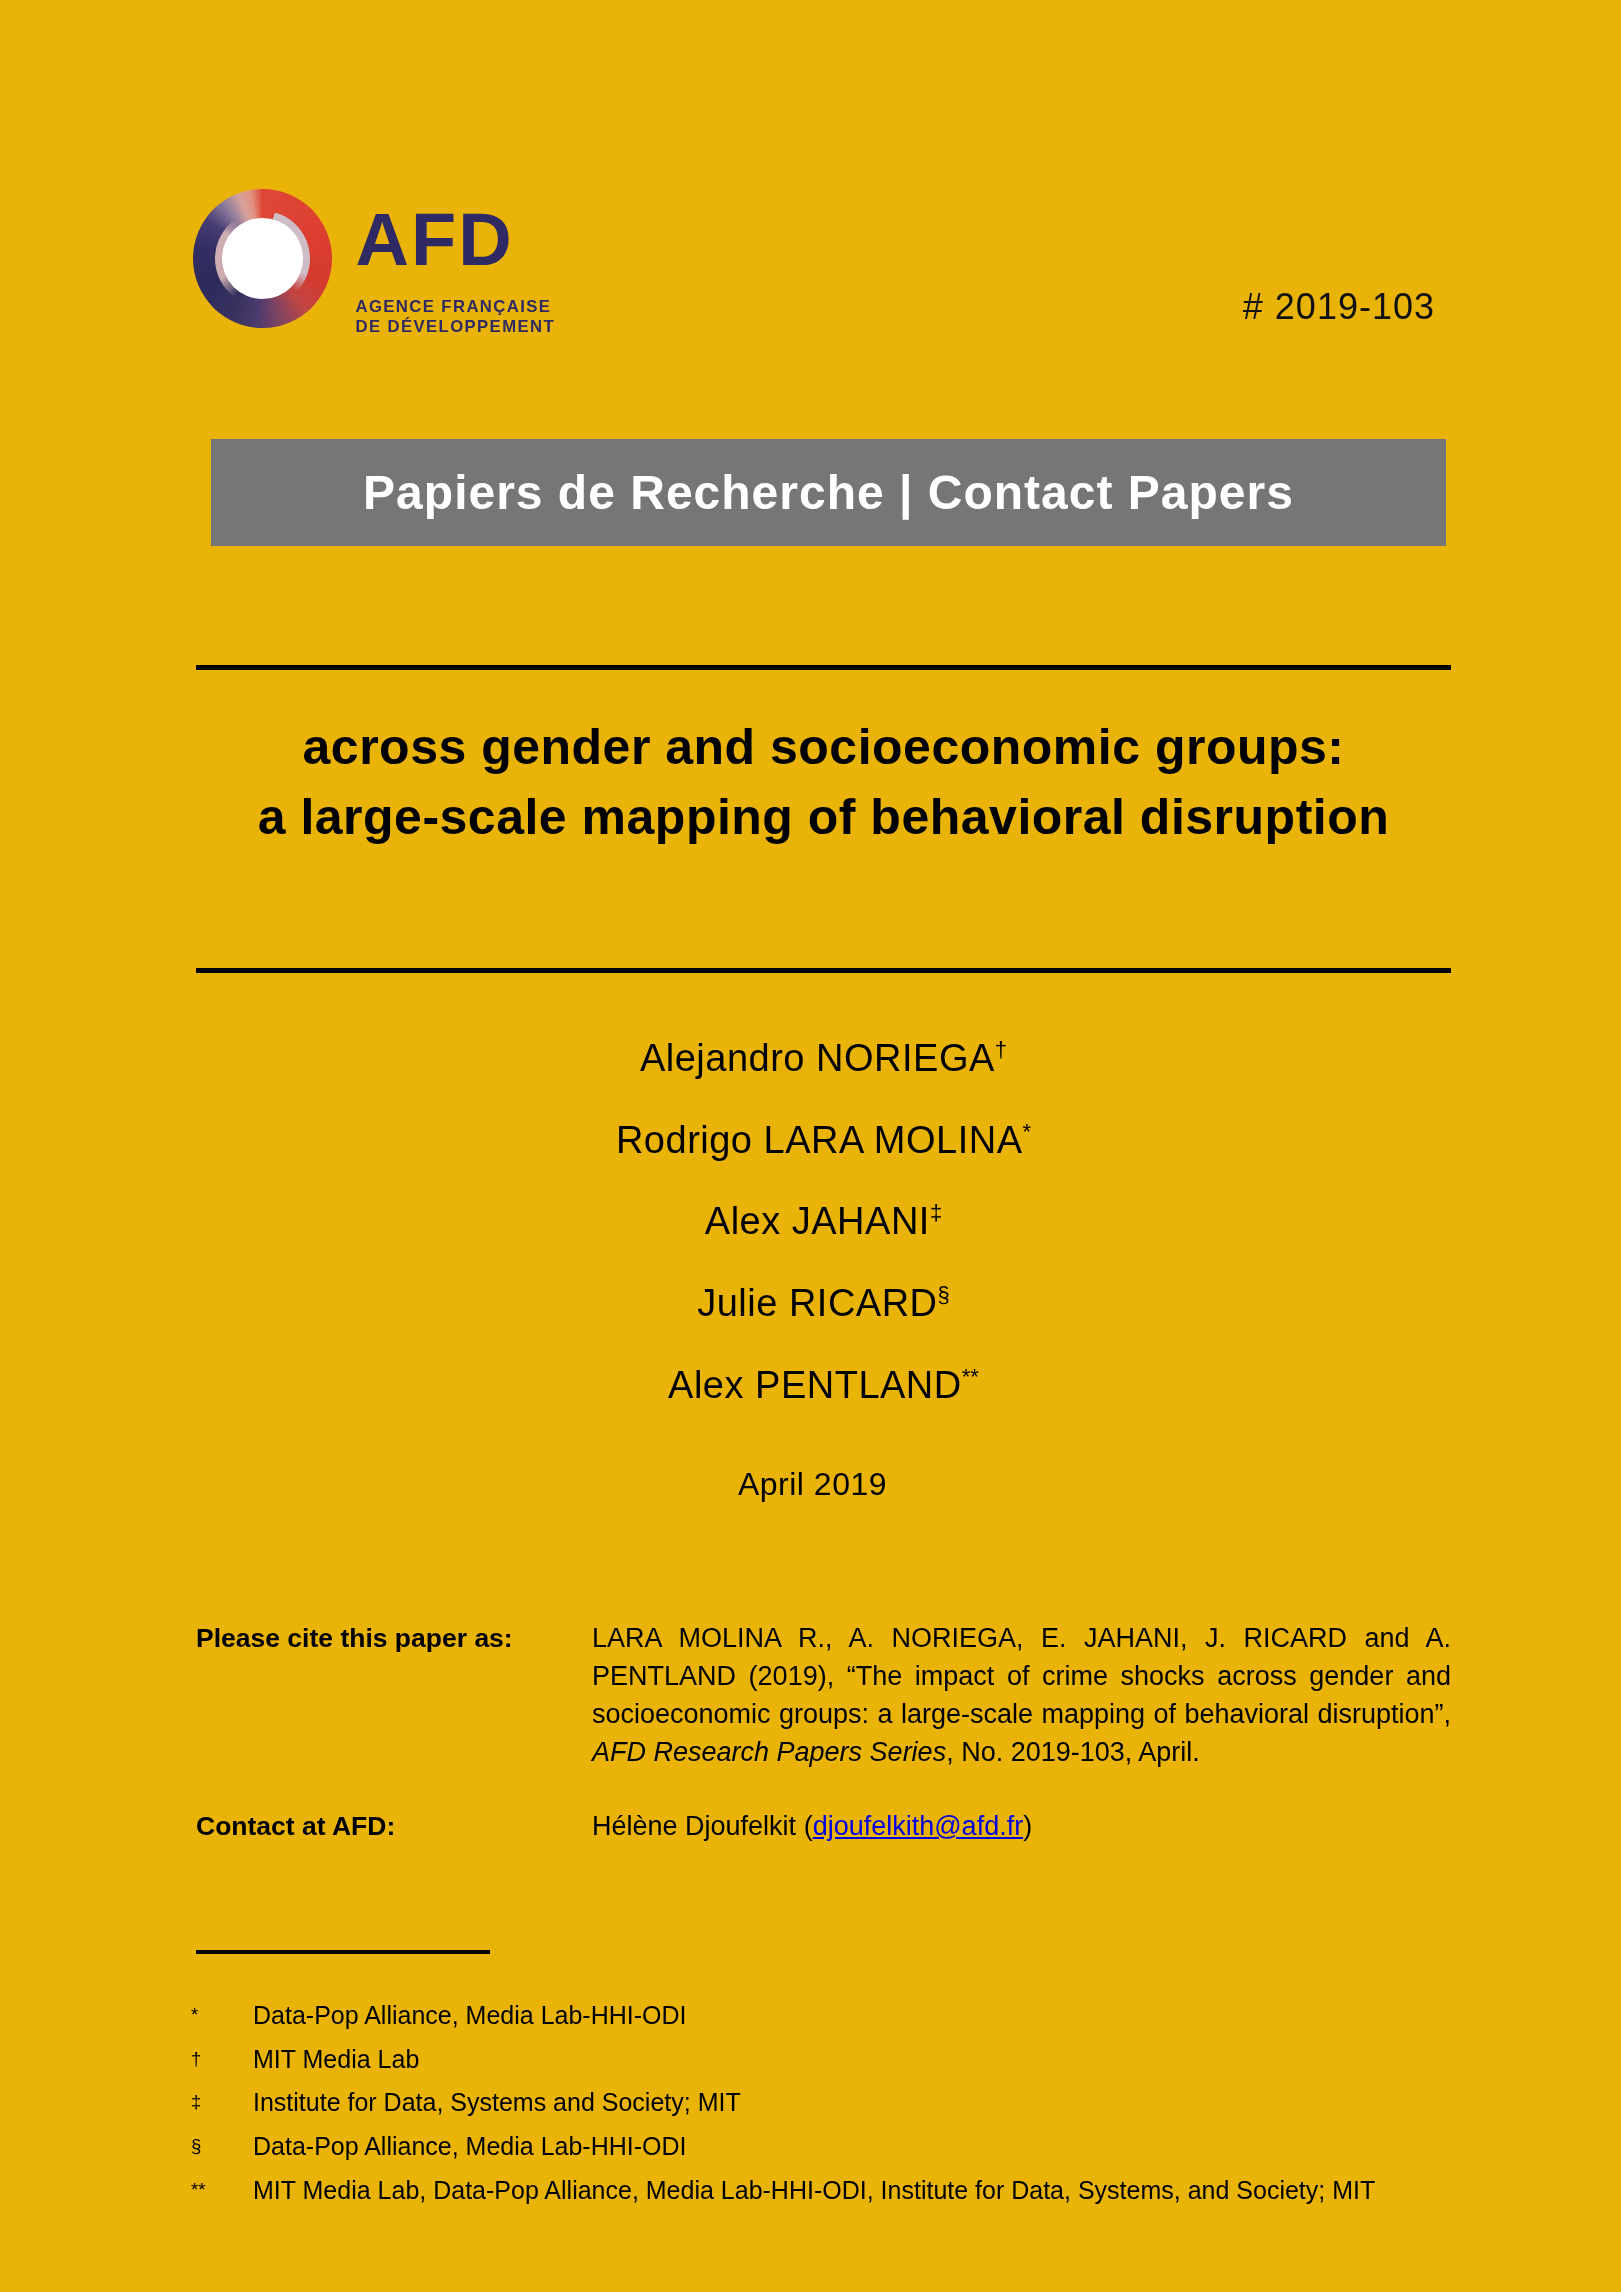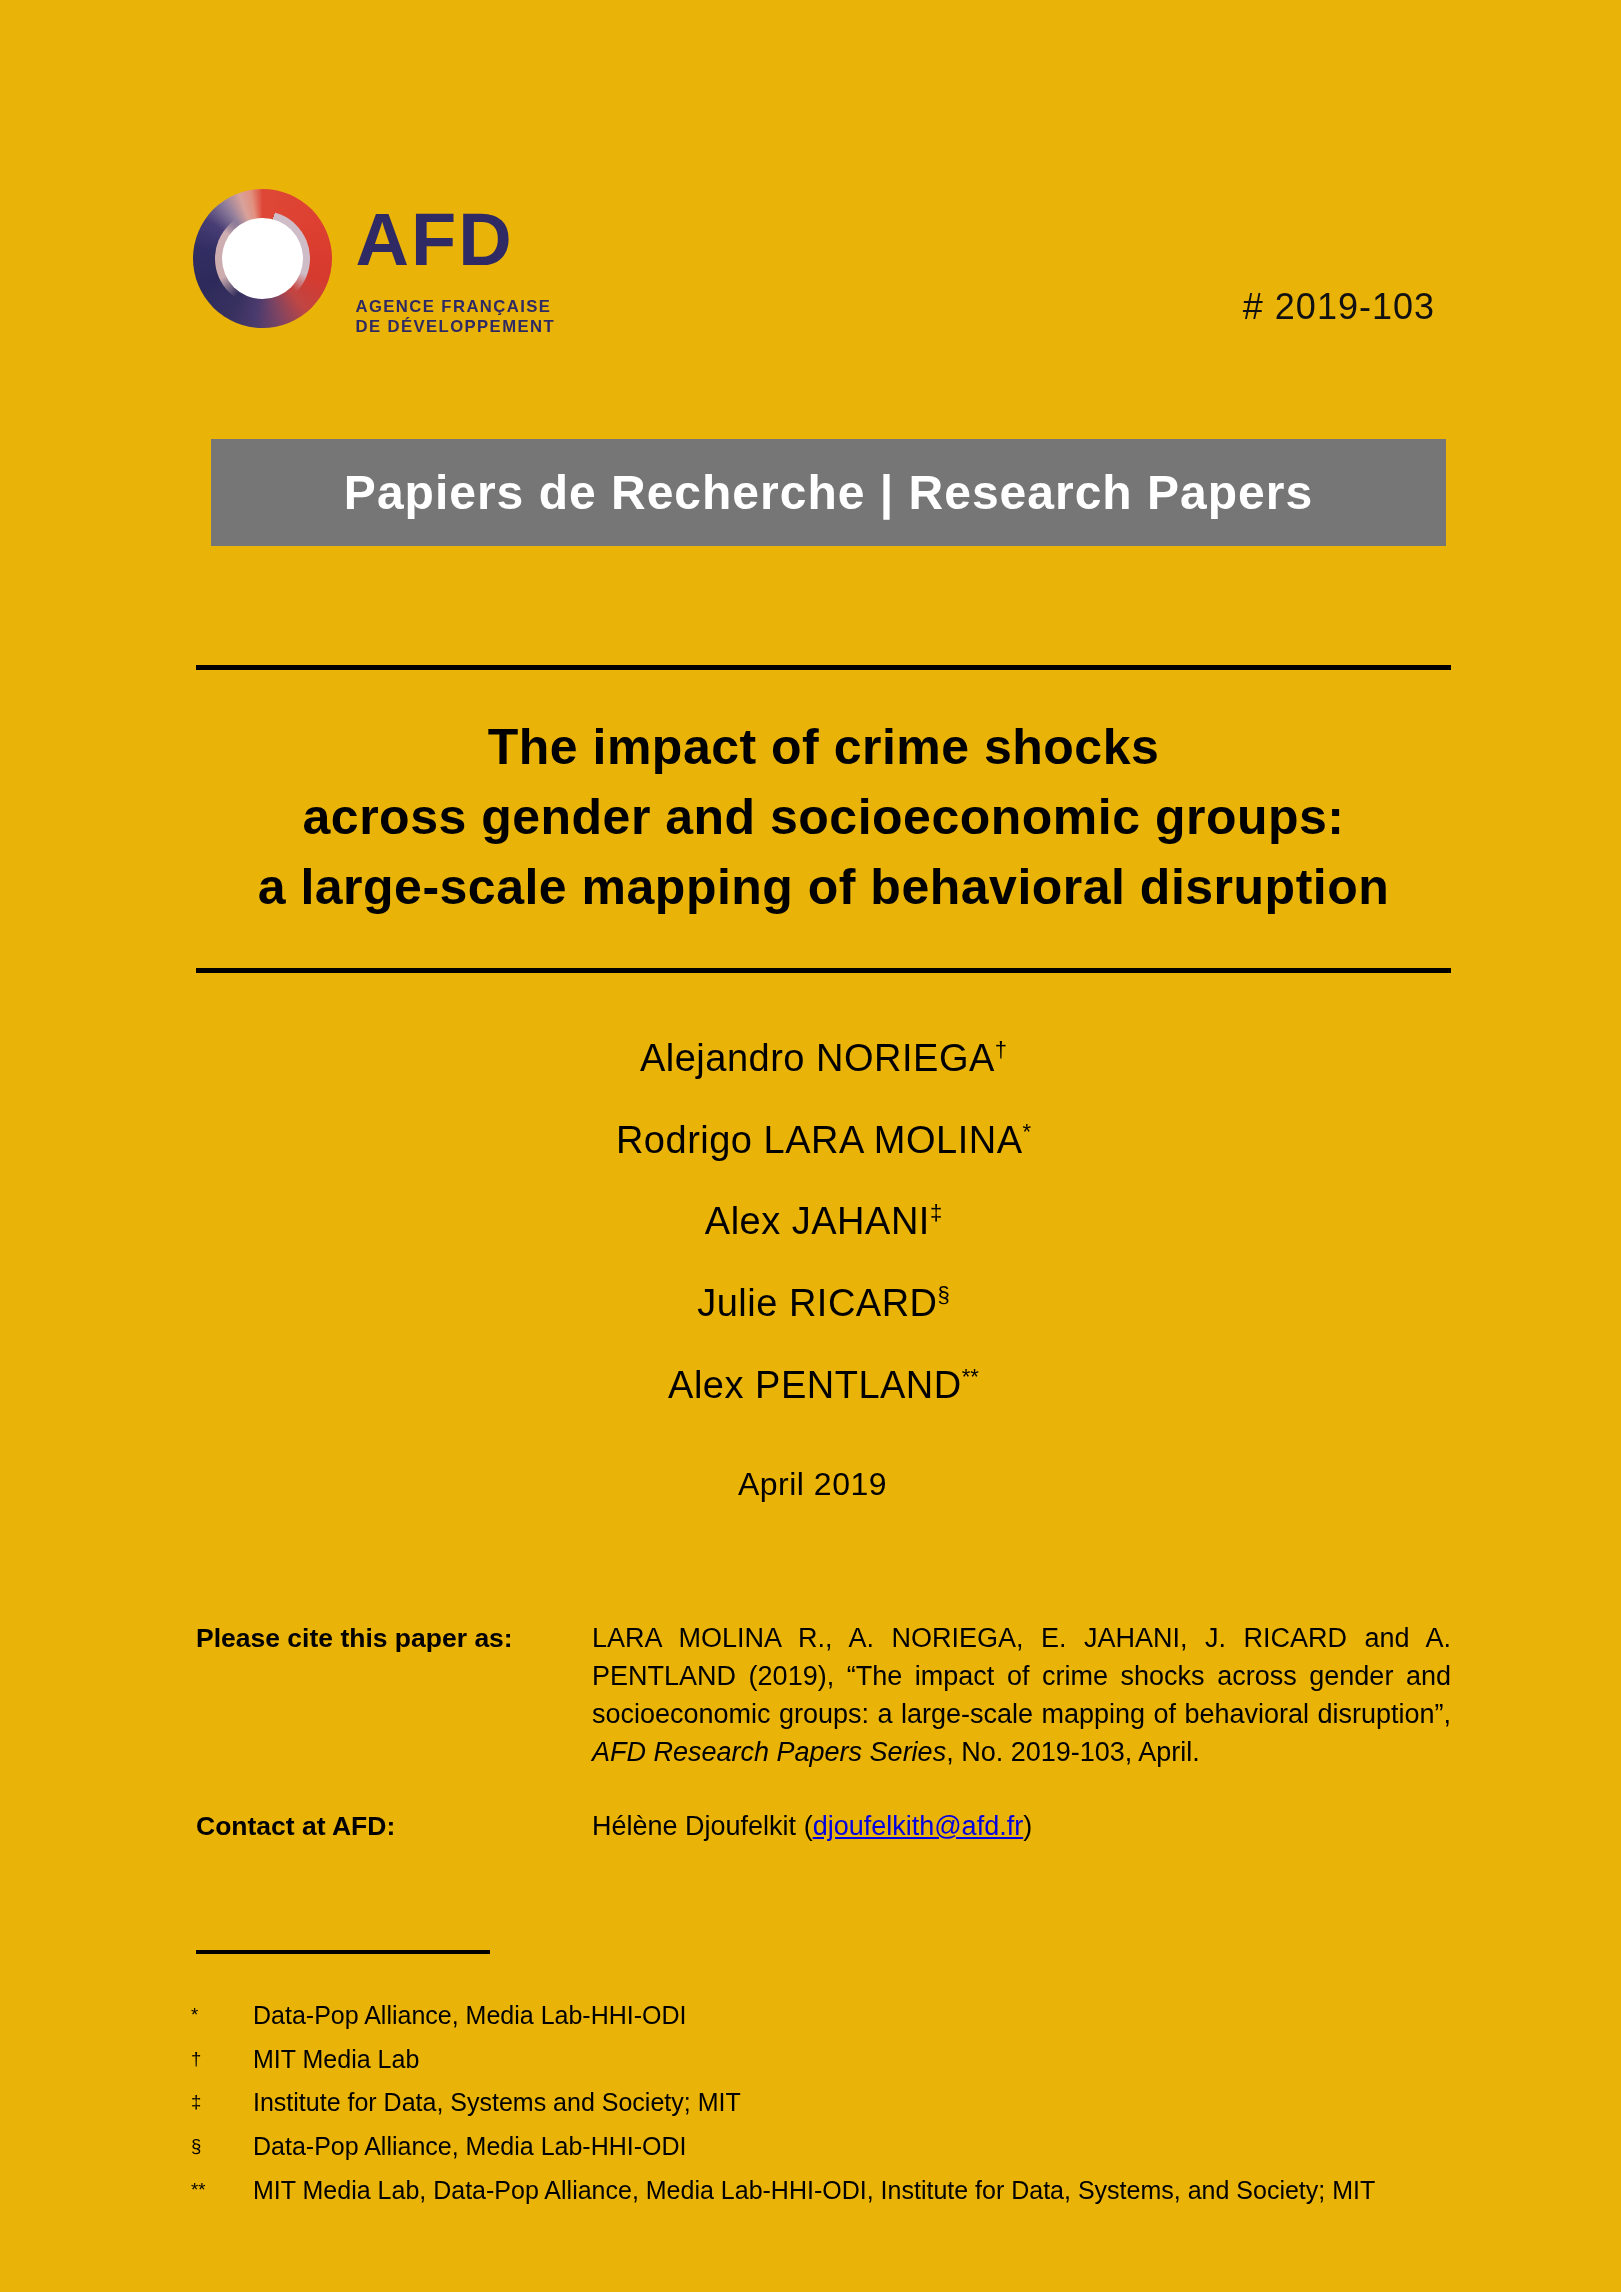--- a/index.html
+++ b/index.html
@@ -93,26 +93,25 @@
       <div class="logo-tagline">
         <div>AGENCE FRANÇAISE</div>
         <div>DE DÉVELOPPEMENT</div>
       </div>
     </div>
   </div>
 
   <div class="paper-number"># 2019-103</div>
 
   <div class="banner">
-    <span>Papiers de Recherche | Research Papers</span>
+    <span>Papiers de Recherche | Contact Papers</span>
   </div>
 
   <div class="rule rule-top"></div>
   <div class="title">
-    <div>The impact of crime shocks</div>
     <div>across gender and socioeconomic groups:</div>
     <div>a large-scale mapping of behavioral disruption</div>
   </div>
   <div class="rule rule-bottom"></div>
 
   <div class="authors">
     <div class="author"><span>Alejandro NORIEGA</span><span class="author-mark">†</span></div>
     <div class="author"><span>Rodrigo LARA MOLINA</span><span class="author-mark">*</span></div>
     <div class="author"><span>Alex JAHANI</span><span class="author-mark">‡</span></div>
     <div class="author"><span>Julie RICARD</span><span class="author-mark">§</span></div>

